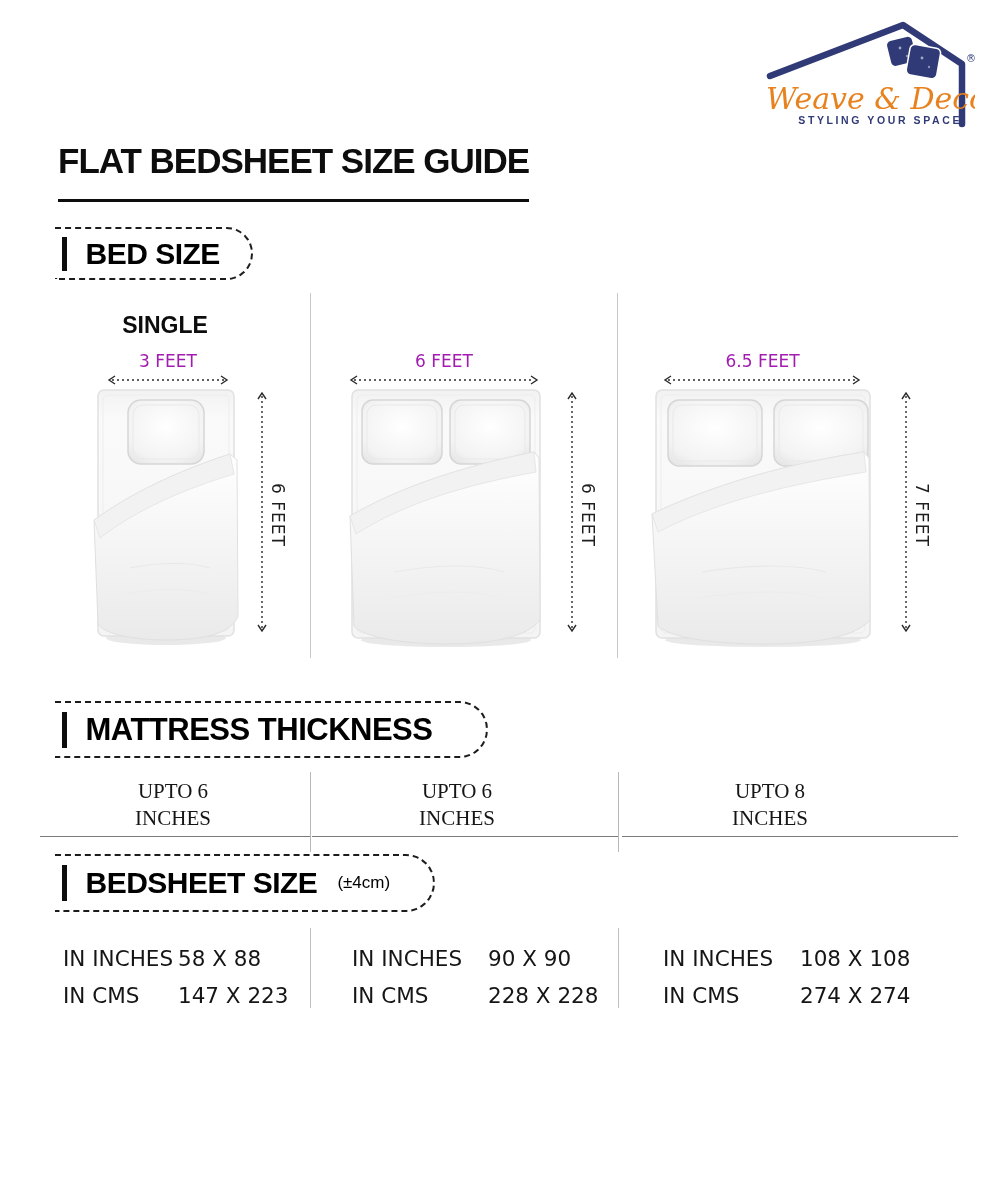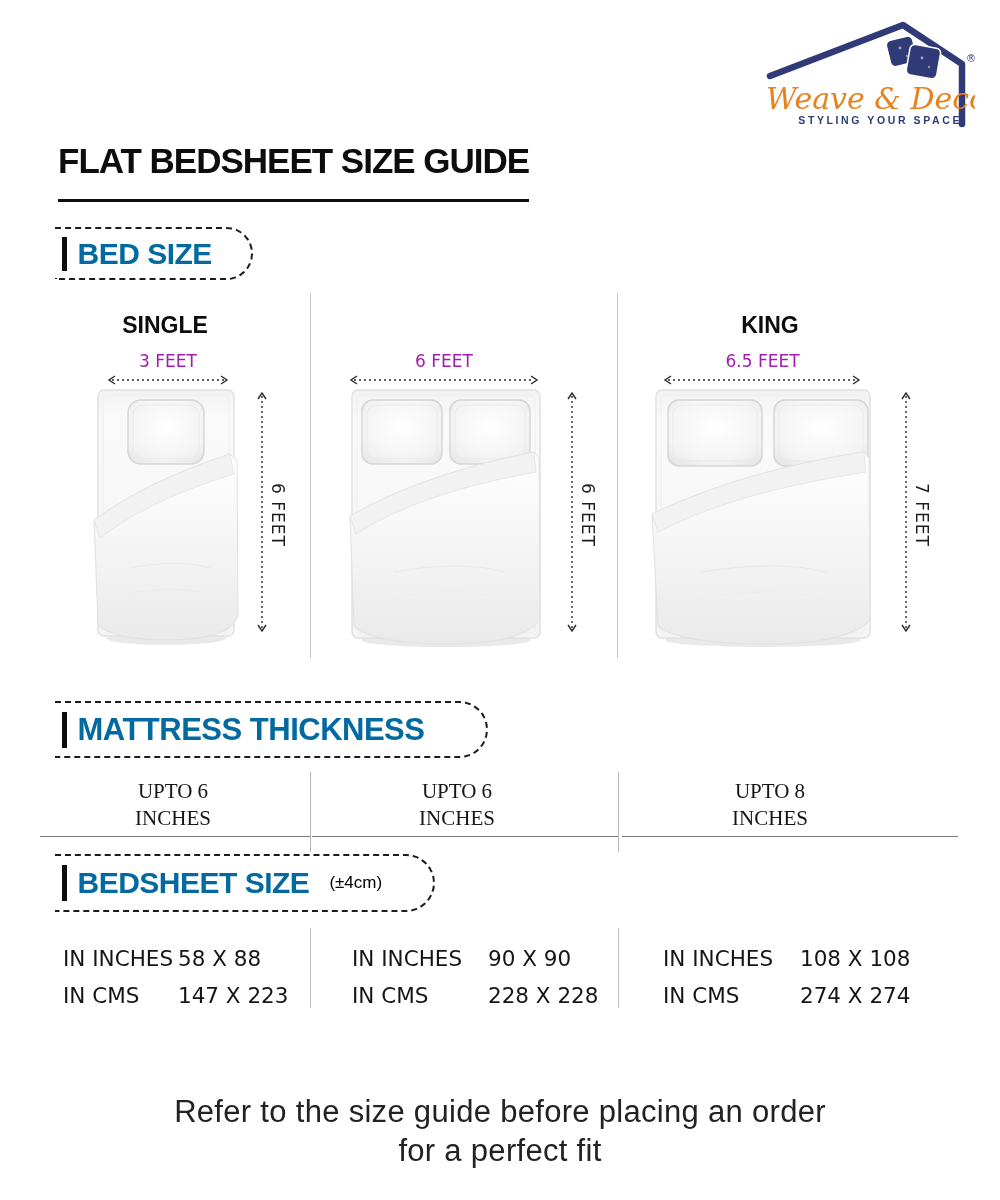--- a/index.html
+++ b/index.html
@@ -12,21 +12,21 @@
 
   
   .title{position:absolute;left:58px;top:141px;font-size:35px;font-weight:800;
          letter-spacing:-1px;color:#0d0d0d;border-bottom:3.5px solid #0d0d0d;
          padding-bottom:18px;display:inline-block;white-space:nowrap;}
 
   
   .pill{position:absolute;border:2px dashed #1c1c1c;border-left:none;
         box-sizing:border-box;display:flex;align-items:center;padding-left:7px;background:#fff;}
   .pill .bar{width:4.5px;background:#0d0d0d;flex:0 0 auto;}
-  .pill .pill-text{font-weight:800;color:#0369a1;margin-left:11px;white-space:nowrap;letter-spacing:-0.5px;}
+  .pill .pill-text{font-weight:800;color:#000000;margin-left:19px;white-space:nowrap;letter-spacing:-0.5px;}
   .pill-bed{left:55px;top:227px;width:198px;height:53px;border-radius:0 27px 27px 0;}
   .pill-bed .bar{height:34px;}
   .pill-bed .pill-text{font-size:30px;}
   .pill-mat{left:55px;top:701px;width:433px;height:57px;border-radius:0 29px 29px 0;}
   .pill-mat .bar{height:36px;}
   .pill-mat .pill-text{font-size:31px;}
   .pill-sheet{left:55px;top:854px;width:380px;height:58px;border-radius:0 29px 29px 0;}
   .pill-sheet .bar{height:36px;}
   .pill-sheet .pill-text{font-size:30px;}
   .pill-sheet .tol{font-size:17px;font-weight:400;margin-left:20px;color:#000000;white-space:nowrap;}
@@ -143,21 +143,20 @@
     <path d="M 46,184 C 90,176 130,176 156,184" fill="none" stroke="#e8e8e8" stroke-width="1.2"></path>
     <path d="M 42,210 C 88,202 128,202 152,210" fill="none" stroke="#ececec" stroke-width="1.2"></path>
   </svg>
   <svg class="abs" style="left:566px;top:390px;" width="12" height="244" viewBox="0 0 12 244">
     <line x1="6" y1="6" x2="6" y2="238" stroke="#2b2b2b" stroke-width="1.4" stroke-dasharray="2 3"></line>
     <path d="M2,9 L6,3 L10,9" fill="none" stroke="#2b2b2b" stroke-width="1.4"></path>
     <path d="M2,235 L6,241 L10,235" fill="none" stroke="#2b2b2b" stroke-width="1.4"></path>
   </svg>
   <div class="vlabel" style="left:578px;top:483px;">6 FEET</div>
 
-  <div class="bed-name" style="left:680px;top:312px;width:180px;">KING</div>
   <div class="wlabel" style="left:700px;top:351px;width:125px;">6.5 FEET</div>
   <svg class="abs" style="left:662px;top:374px;" width="200" height="12" viewBox="0 0 200 12">
     <line x1="6" y1="6" x2="194" y2="6" stroke="#2b2b2b" stroke-width="1.4" stroke-dasharray="2 3"></line>
     <path d="M9,2 L3,6 L9,10" fill="none" stroke="#2b2b2b" stroke-width="1.4"></path>
     <path d="M191,2 L197,6 L191,10" fill="none" stroke="#2b2b2b" stroke-width="1.4"></path>
   </svg>
   <svg class="abs" style="left:650px;top:388px;" width="226" height="262" viewBox="0 0 226 262">
     <ellipse cx="113" cy="252" rx="98" ry="7" fill="#e0e0e0" opacity="0.7"></ellipse>
     <rect x="6" y="2" width="214" height="248" rx="6" fill="url(#mg)" stroke="#e1e1e1" stroke-width="1.5"></rect>
     <rect x="11" y="7" width="204" height="238" rx="5" fill="none" stroke="#ededed" stroke-width="1"></rect>
@@ -218,18 +217,14 @@
   <span class="cell-label" style="left:488px;top:971px;">228 X 228</span>
 
   <span class="cell-label" style="left:663px;top:934px;">IN INCHES</span>
   <span class="cell-label" style="left:800px;top:934px;">108 X 108</span>
   <span class="cell-label" style="left:663px;top:971px;">IN CMS</span>
   <span class="cell-label" style="left:800px;top:971px;">274 X 274</span>
 
   <div class="vdiv" style="left:310px;top:928px;height:80px;background:#c0c0c0;"></div>
   <div class="vdiv" style="left:618px;top:928px;height:80px;background:#c0c0c0;"></div>
 
-  <div class="footer">
-    <div>Refer to the size guide before placing an order</div>
-    <div>for a perfect fit</div>
-  </div>
 
 </div>
 
 </body></html>

